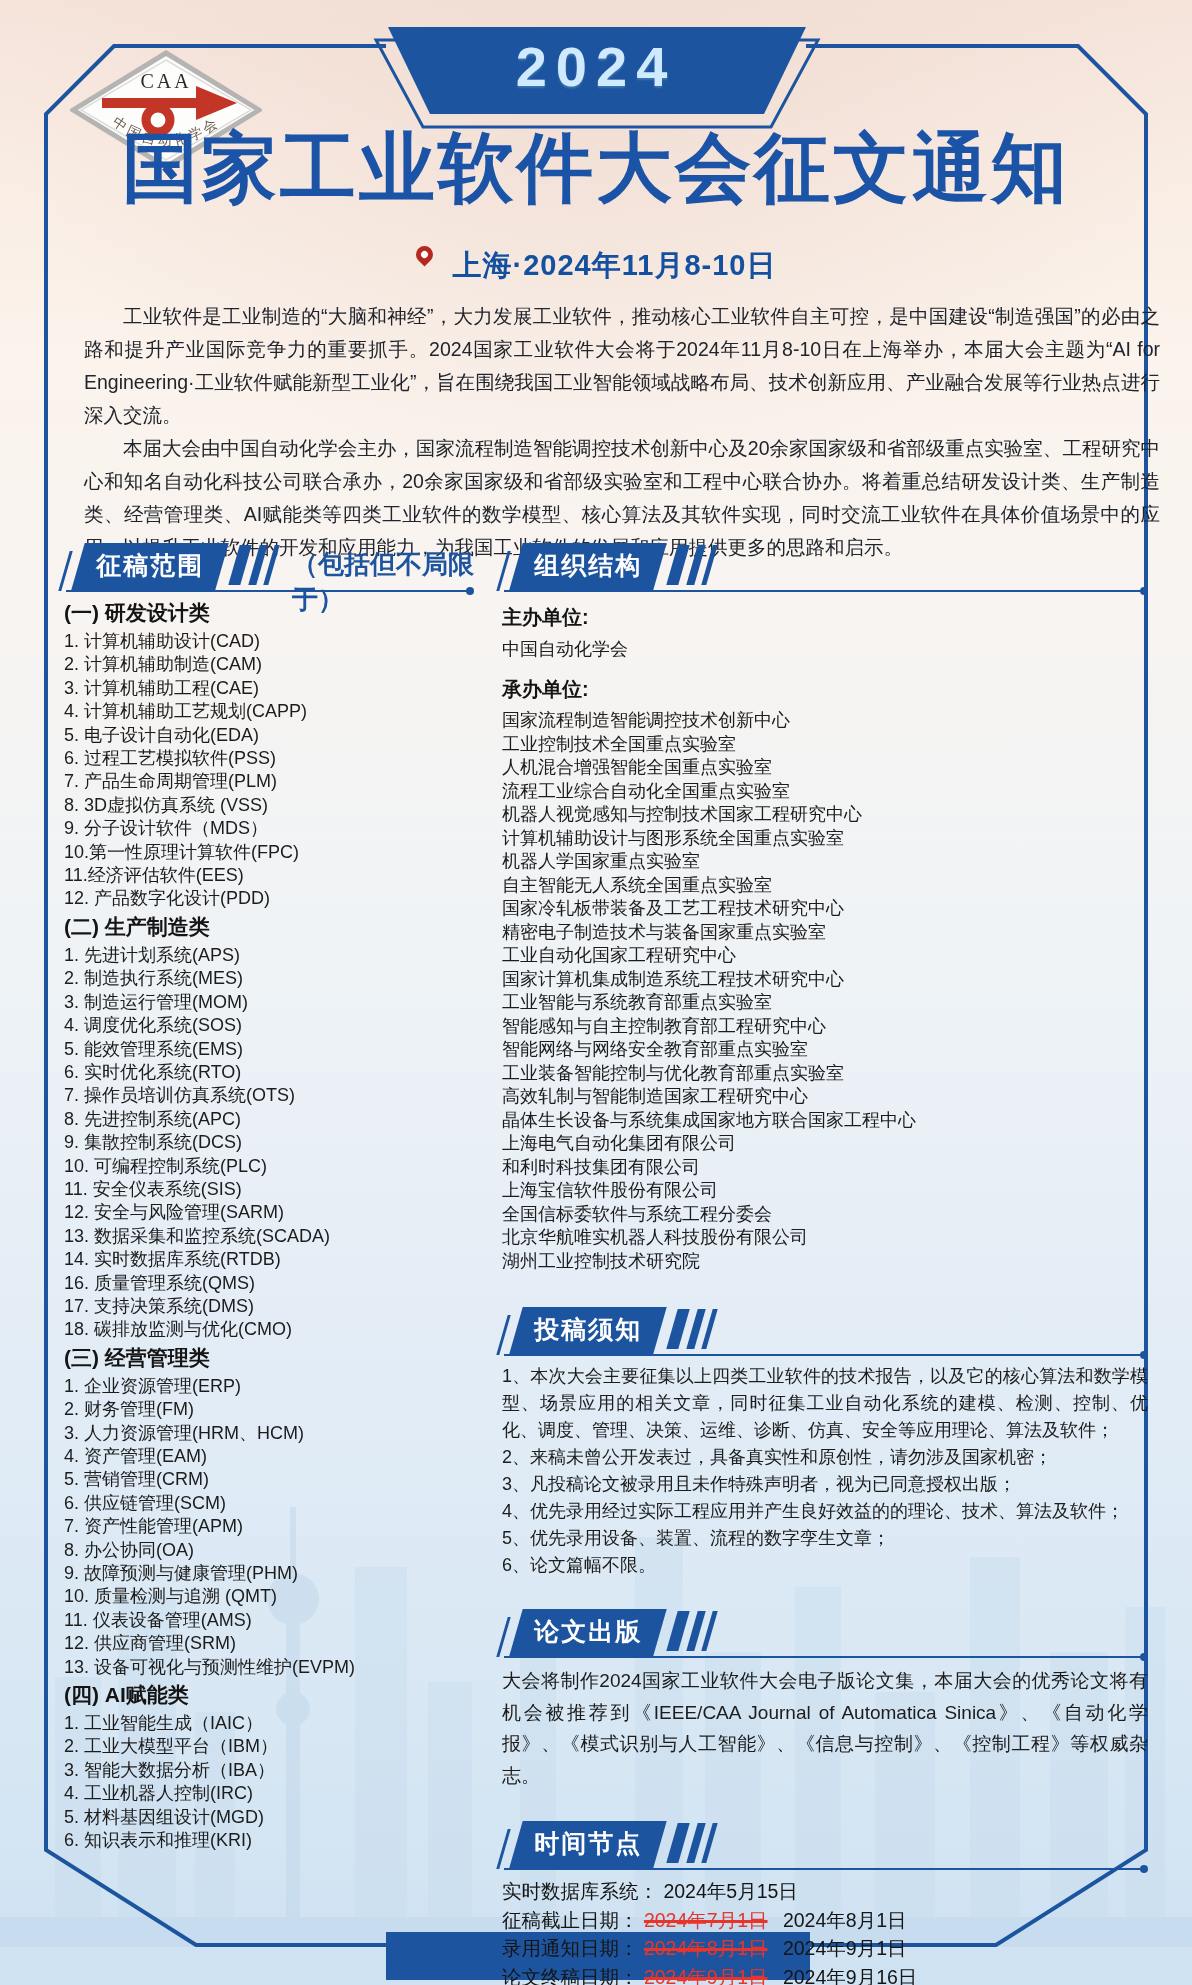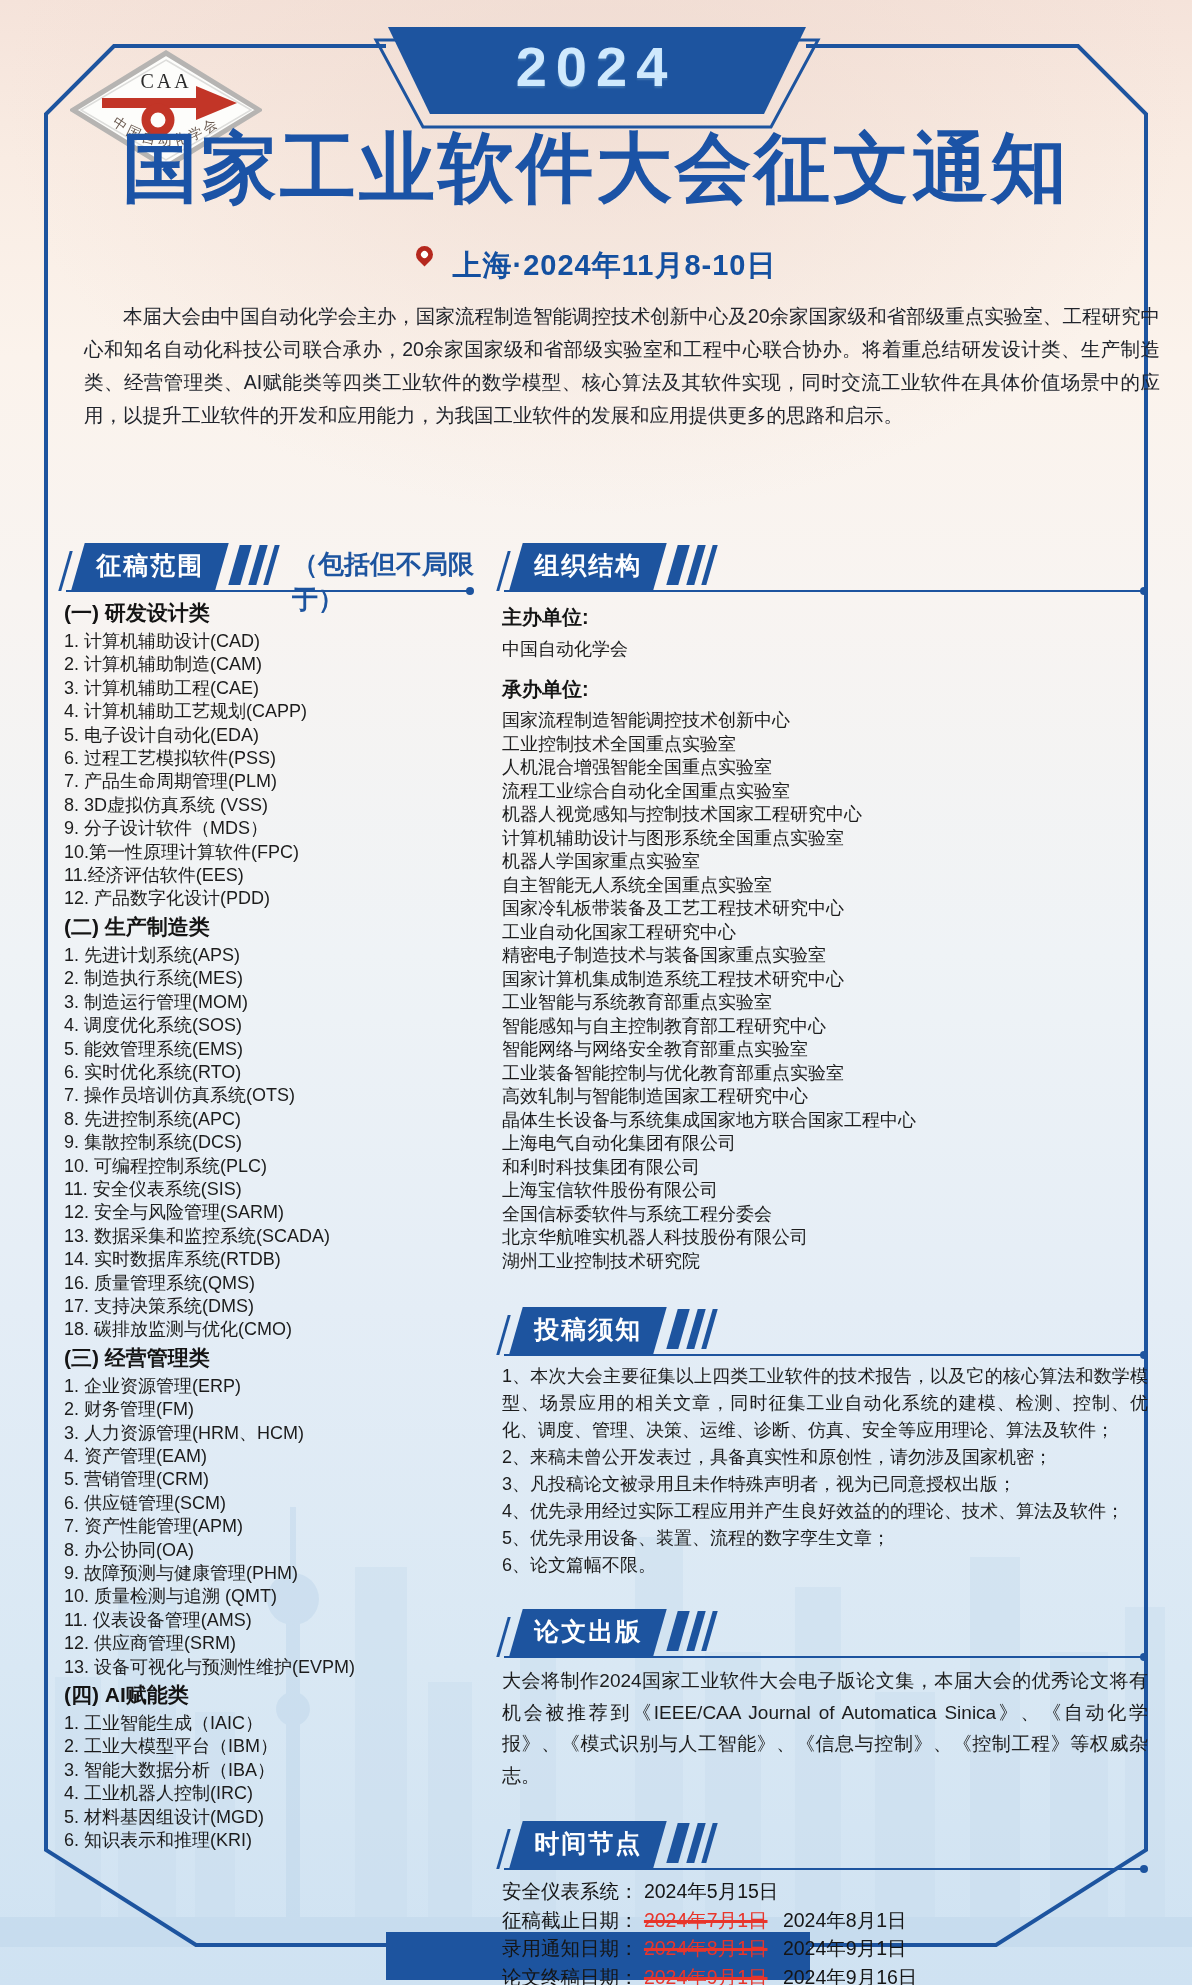--- a/index.html
+++ b/index.html
@@ -117,20 +117,21 @@
   </svg>
 
   <div class="page-title">国家工业软件大会征文通知</div>
 
   <div class="loc-row">
     <span class="pin"></span>
     <span class="loc-text">上海·2024年11月8-10日</span>
   </div>
 
   <div class="intro">
+    <p>工业软件是工业制造的“大脑和神经”，大力发展工业软件，推动核心工业软件自主可控，是中国建设“制造强国”的必由之路和提升产业国际竞争力的重要抓手。2024国家工业软件大会将于2024年11月8-10日在上海举办，本届大会主题为“AI for Engineering·工业软件赋能新型工业化”，旨在围绕我国工业智能领域战略布局、技术创新应用、产业融合发展等行业热点进行深入交流。</p>
     <p>本届大会由中国自动化学会主办，国家流程制造智能调控技术创新中心及20余家国家级和省部级重点实验室、工程研究中心和知名自动化科技公司联合承办，20余家国家级和省部级实验室和工程中心联合协办。将着重总结研发设计类、生产制造类、经营管理类、AI赋能类等四类工业软件的数学模型、核心算法及其软件实现，同时交流工业软件在具体价值场景中的应用，以提升工业软件的开发和应用能力，为我国工业软件的发展和应用提供更多的思路和启示。</p>
   </div>
 
   <div class="cols">
 
     <div class="col-left">
       <div class="section-head">
         <div class="badge"><span>征稿范围</span></div>
         <div class="stripe s1"></div>
         <div class="stripe s2"></div>
@@ -225,22 +226,22 @@
       <div>
           <div class="org-item">国家流程制造智能调控技术创新中心</div>
           <div class="org-item">工业控制技术全国重点实验室</div>
           <div class="org-item">人机混合增强智能全国重点实验室</div>
           <div class="org-item">流程工业综合自动化全国重点实验室</div>
           <div class="org-item">机器人视觉感知与控制技术国家工程研究中心</div>
           <div class="org-item">计算机辅助设计与图形系统全国重点实验室</div>
           <div class="org-item">机器人学国家重点实验室</div>
           <div class="org-item">自主智能无人系统全国重点实验室</div>
           <div class="org-item">国家冷轧板带装备及工艺工程技术研究中心</div>
+          <div class="org-item">精密电子制造技术与装备国家重点实验室</div>
           <div class="org-item">工业自动化国家工程研究中心</div>
-          <div class="org-item">精密电子制造技术与装备国家重点实验室</div>
           <div class="org-item">国家计算机集成制造系统工程技术研究中心</div>
           <div class="org-item">工业智能与系统教育部重点实验室</div>
           <div class="org-item">智能感知与自主控制教育部工程研究中心</div>
           <div class="org-item">智能网络与网络安全教育部重点实验室</div>
           <div class="org-item">工业装备智能控制与优化教育部重点实验室</div>
           <div class="org-item">高效轧制与智能制造国家工程研究中心</div>
           <div class="org-item">晶体生长设备与系统集成国家地方联合国家工程中心</div>
           <div class="org-item">上海电气自动化集团有限公司</div>
           <div class="org-item">和利时科技集团有限公司</div>
           <div class="org-item">上海宝信软件股份有限公司</div>
@@ -281,21 +282,21 @@
       <div class="tl-block">
         <div class="section-head">
           <div class="badge"><span>时间节点</span></div>
           <div class="stripe s1"></div>
           <div class="stripe s2"></div>
           <div class="stripe s3"></div>
           <div class="rule"></div>
         </div>
         <div>
             <div class="tl-row">
-            <span class="tl-label">安全仪表系统：</span>
+            <span class="tl-label">实时数据库系统：</span>
             
             <span class="tl-new">2024年5月15日</span>
           </div>
             <div class="tl-row">
             <span class="tl-label">征稿截止日期：</span>
             <span class="tl-old">2024年7月1日</span>
             <span class="tl-new">2024年8月1日</span>
           </div>
             <div class="tl-row">
             <span class="tl-label">录用通知日期：</span>

